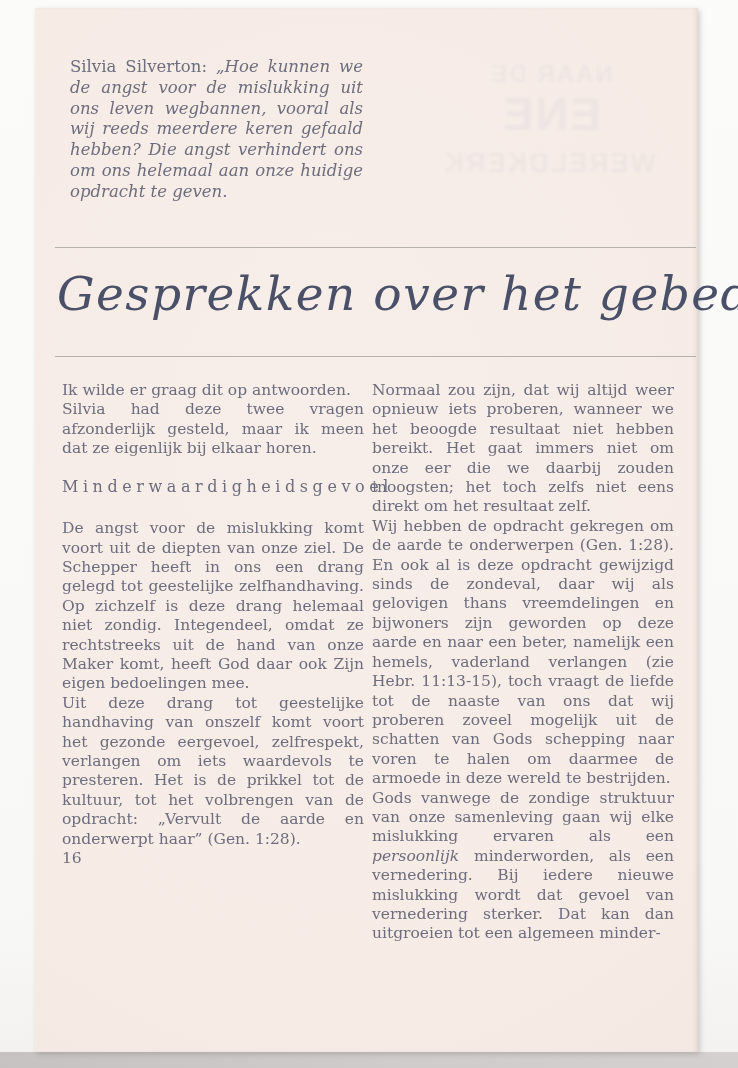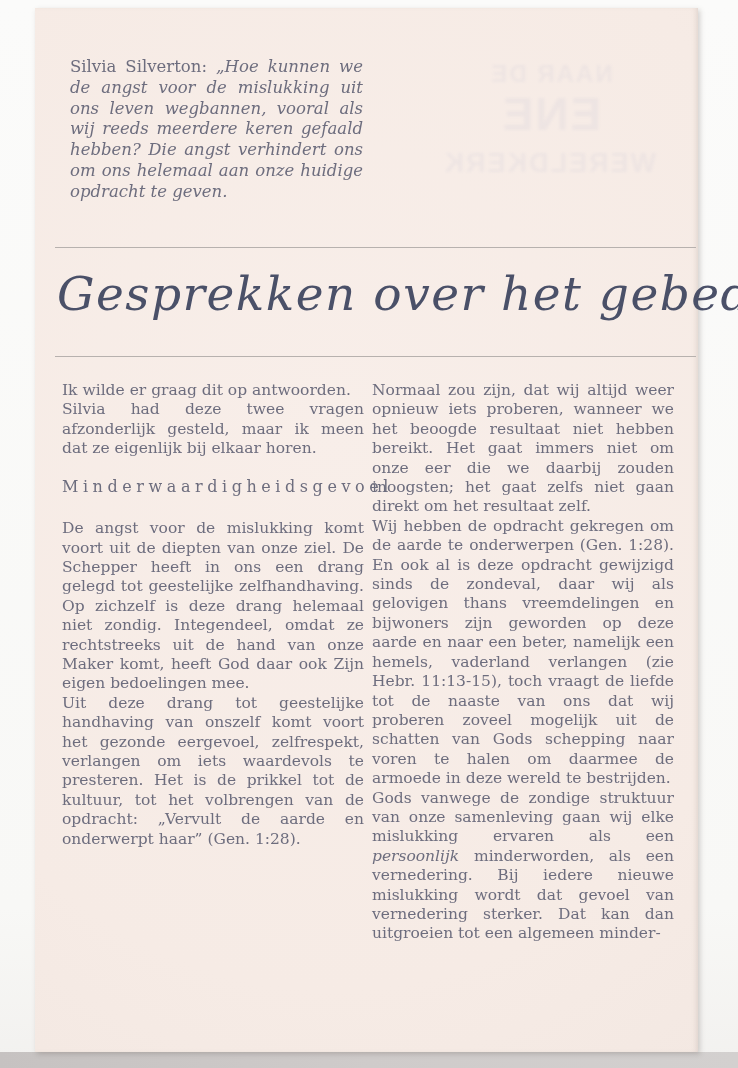--- a/index.html
+++ b/index.html
@@ -121,23 +121,24 @@
     <div class="columns">
 
       <div class="col">
         <p>Ik wilde er graag dit op antwoorden.</p>
         <p>Silvia had deze twee vragen afzonderlijk gesteld, maar ik meen dat ze eigenlijk bij elkaar horen.</p>
         <h2 class="subheading">
           <span>Minderwaardigheidsgevoel</span>
         </h2>
         <p>De angst voor de mislukking komt voort uit de diepten van onze ziel. De Schepper heeft in ons een drang gelegd tot geestelijke zelfhandhaving. Op zichzelf is deze drang helemaal niet zondig. Integendeel, omdat ze rechtstreeks uit de hand van onze Maker komt, heeft God daar ook Zijn eigen bedoelingen mee.</p>
         <p>Uit deze drang tot geestelijke handhaving van onszelf komt voort het gezonde eergevoel, zelfrespekt, verlangen om iets waardevols te presteren. Het is de prikkel tot de kultuur, tot het volbrengen van de opdracht: „Vervult de aarde en onderwerpt haar” (Gen. 1:28).</p>
+        <p class="pagenum">16</p>
       </div>
 
       <div class="col">
-        <p>Normaal zou zijn, dat wij altijd weer opnieuw iets proberen, wanneer we het beoogde resultaat niet hebben bereikt. Het gaat immers niet om onze eer die we daarbij zouden inoogsten; het gaat zelfs niet gaan direkt om het resultaat zelf.</p>
+        <p>Normaal zou zijn, dat wij altijd weer opnieuw iets proberen, wanneer we het beoogde resultaat niet hebben bereikt. Het gaat immers niet om onze eer die we daarbij zouden inoogsten; het toch zelfs niet eens direkt om het resultaat zelf.</p>
         <p>Wij hebben de opdracht gekregen om de aarde te onderwerpen (Gen. 1:28). En ook al is deze opdracht gewijzigd sinds de zondeval, daar wij als gelovigen thans vreemdelingen en bijwoners zijn geworden op deze aarde en naar een beter, namelijk een hemels, vaderland verlangen (zie Hebr. 11:13-15), toch vraagt de liefde tot de naaste van ons dat wij proberen zoveel mogelijk uit de schatten van Gods schepping naar voren te halen om daarmee de armoede in deze wereld te bestrijden.</p>
         <p><span>Gods vanwege de zondige struktuur van onze samenleving gaan wij elke mislukking ervaren als een </span><em>persoonlijk</em><span> minderworden, als een vernedering. Bij iedere nieuwe mislukking wordt dat gevoel van vernedering sterker. Dat kan dan uitgroeien tot een algemeen minder-</span></p>
       </div>
 
     </div>
   </div>
 </div>
 
 </body></html>

